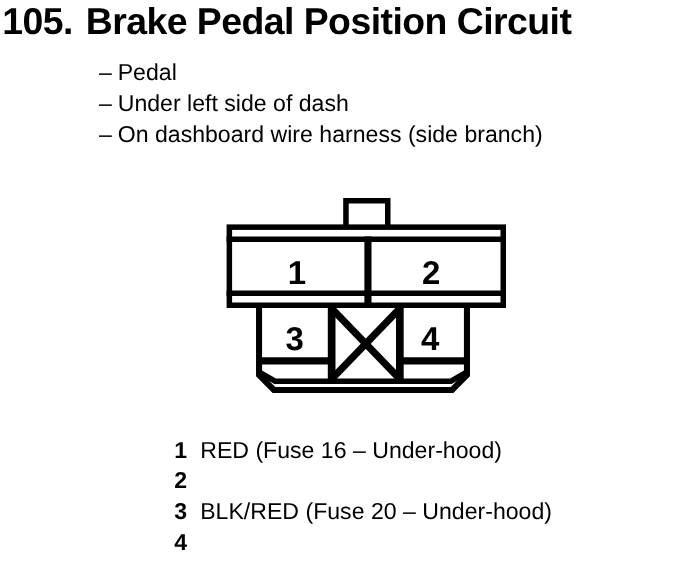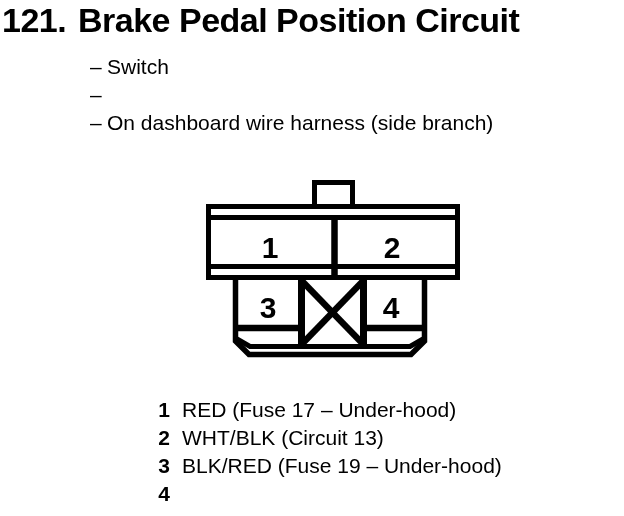--- a/index.html
+++ b/index.html
@@ -32,30 +32,31 @@
   .legend-row{display:flex;white-space:nowrap;}
   .legend-row .pin{
     display:inline-block;width:13px;text-align:right;
     font-weight:bold;flex:none;margin-right:12px;
   }
 </style>
 </head>
 <body>
 
 <div class="title">
-  <span class="num">121.</span><span>Brake Pedal Position Circuit</span>
+  <span class="num">105.</span><span>Brake Pedal Position Circuit</span>
 </div>
 
 <div class="bullets">
   <div class="bullet-row">
     <span class="dash">–</span>
-    <span>Switch</span>
+    <span>Pedal</span>
   </div>
   <div class="bullet-row">
     <span class="dash">–</span>
+    <span>Under left side of dash</span>
   </div>
   <div class="bullet-row">
     <span class="dash">–</span>
     <span>On dashboard wire harness (side branch)</span>
   </div>
 </div>
 
 <svg class="connector-svg" width="320" height="200" viewBox="170 170 320 200" stroke="#000" fill="none">
 
   <rect x="314.5" y="182.5" width="38" height="26" fill="#fff" stroke-width="5"></rect>
@@ -80,26 +81,25 @@
 
   <text x="270" y="258" text-anchor="middle" fill="#000" stroke="none">1</text>
   <text x="392" y="258" text-anchor="middle" fill="#000" stroke="none">2</text>
   <text x="268" y="318" text-anchor="middle" fill="#000" stroke="none">3</text>
   <text x="391" y="318" text-anchor="middle" fill="#000" stroke="none">4</text>
 </svg>
 
 <div class="legend">
   <div class="legend-row">
     <span class="pin">1</span>
-    <span>RED (Fuse 17 – Under-hood)</span>
+    <span>RED (Fuse 16 – Under-hood)</span>
   </div>
   <div class="legend-row">
     <span class="pin">2</span>
-    <span>WHT/BLK (Circuit 13)</span>
   </div>
   <div class="legend-row">
     <span class="pin">3</span>
-    <span>BLK/RED (Fuse 19 – Under-hood)</span>
+    <span>BLK/RED (Fuse 20 – Under-hood)</span>
   </div>
   <div class="legend-row">
     <span class="pin">4</span>
   </div>
 </div>
 
 </body></html>

